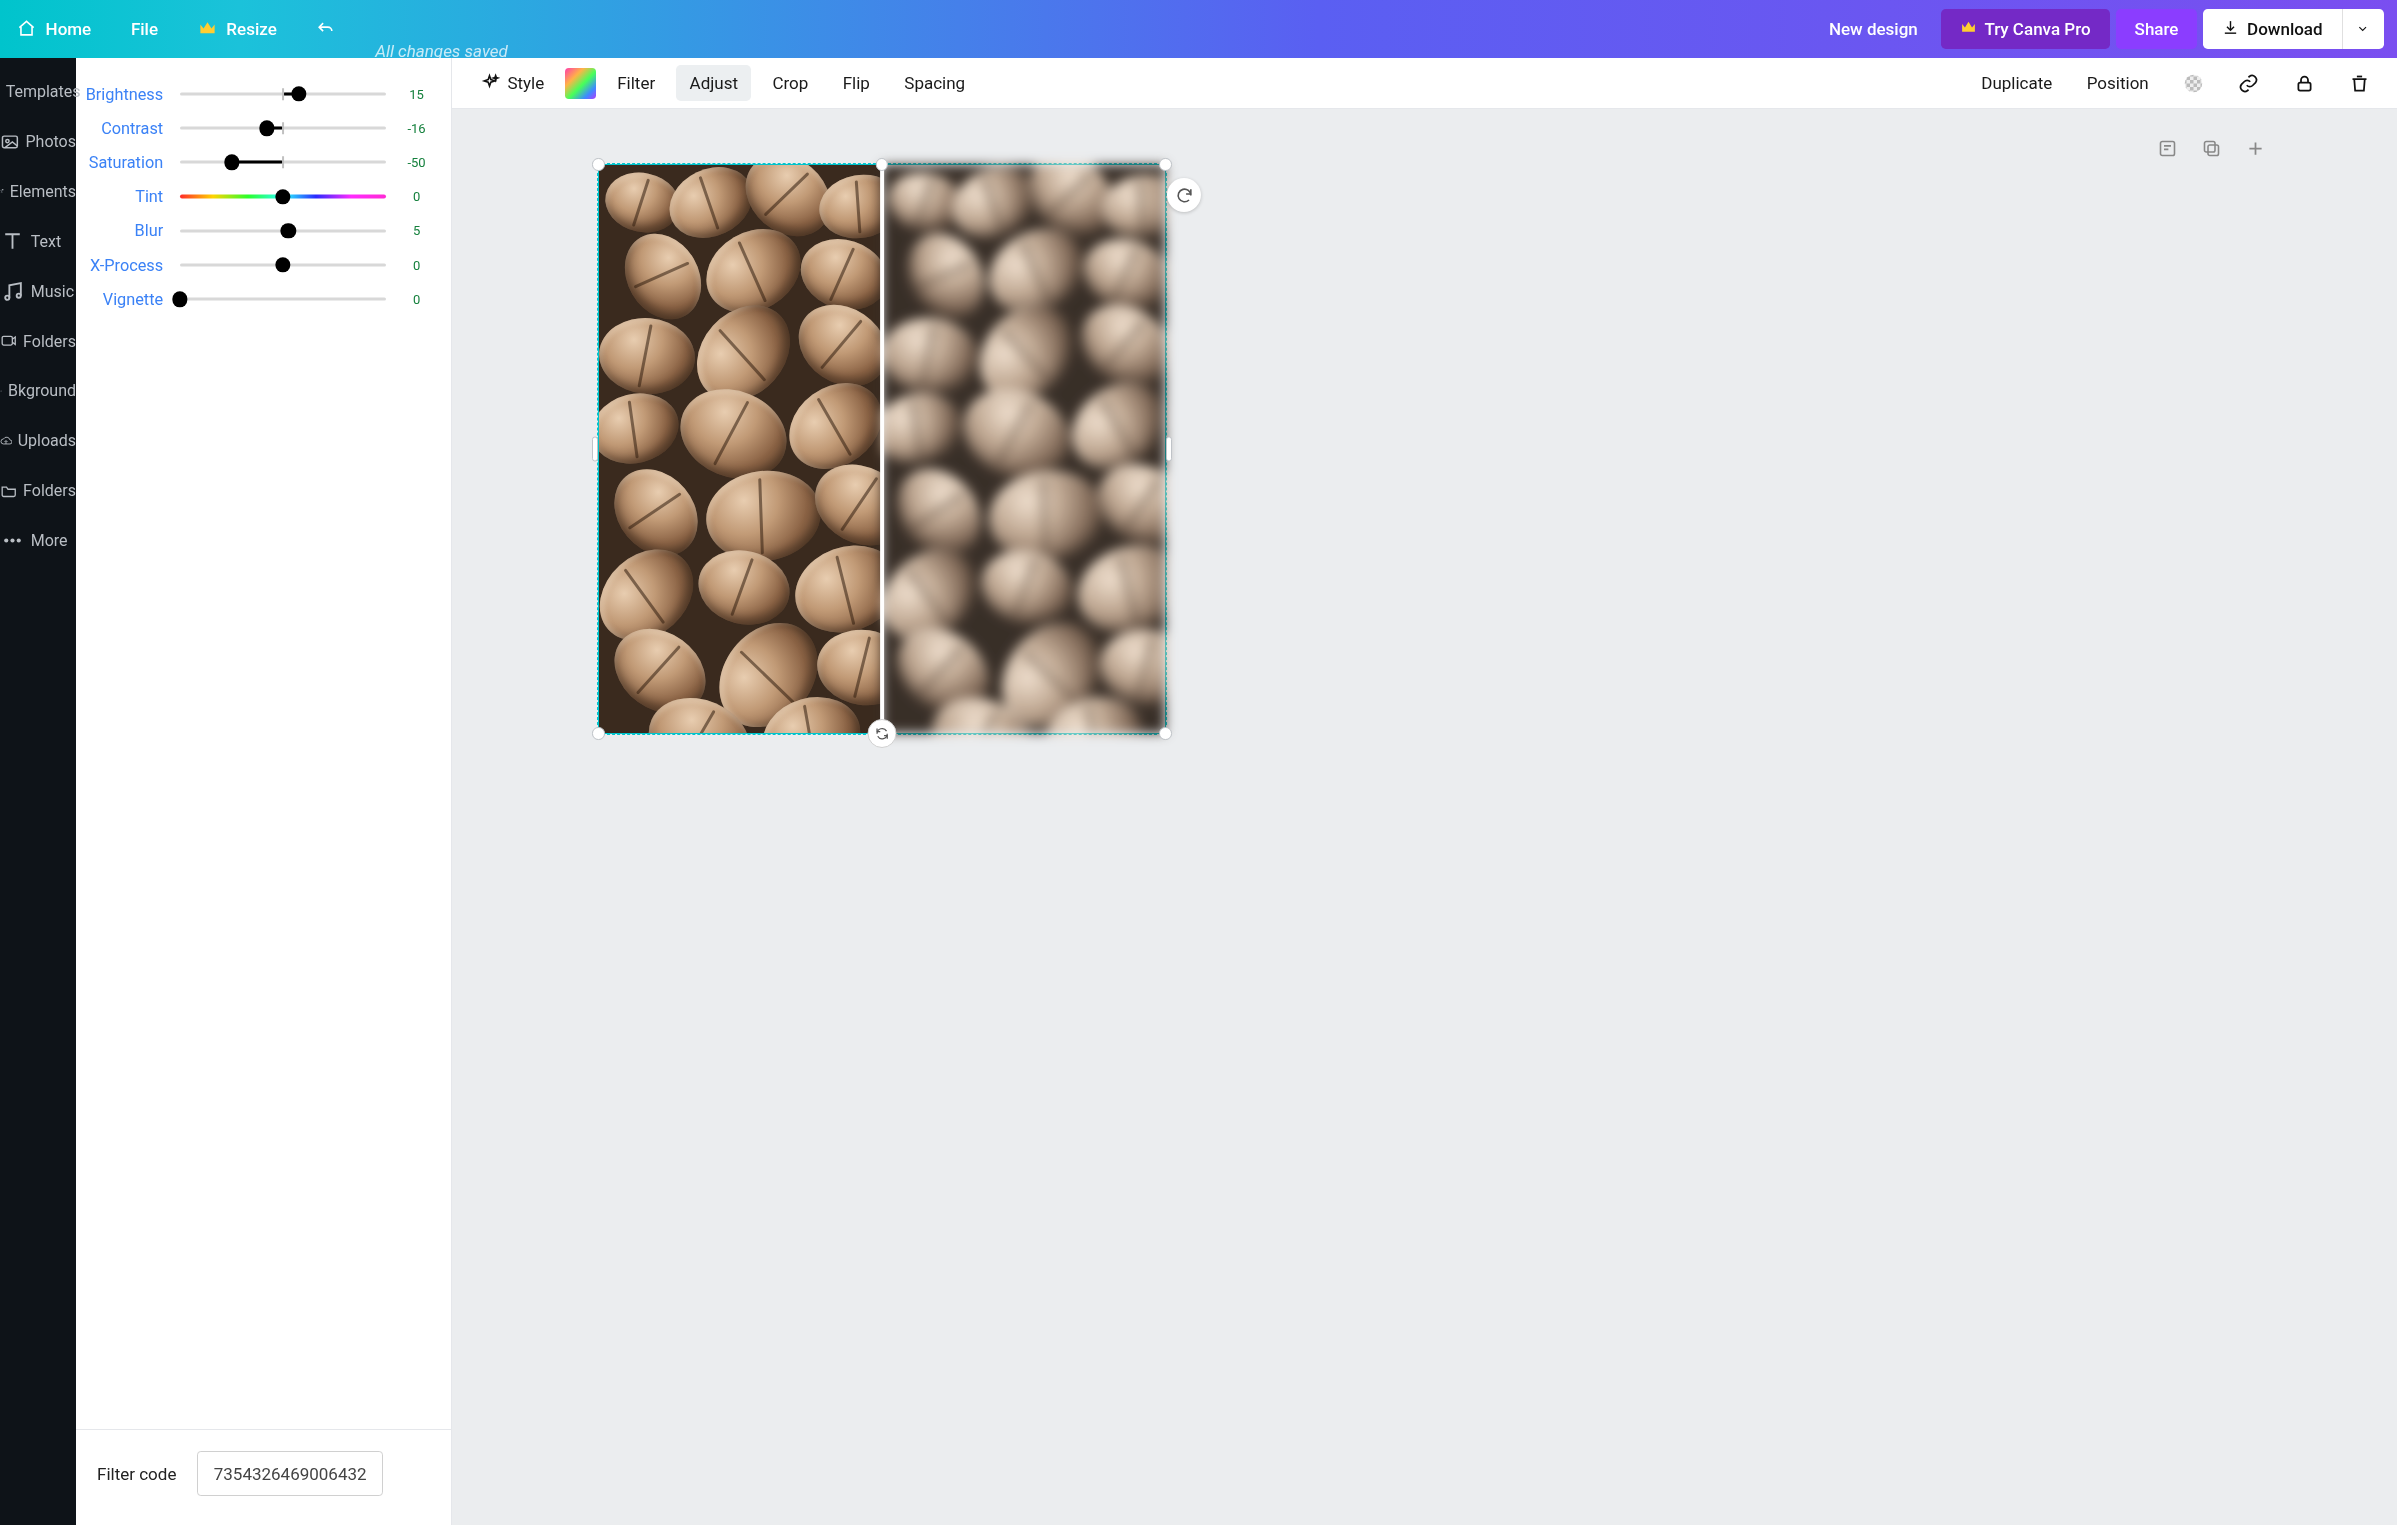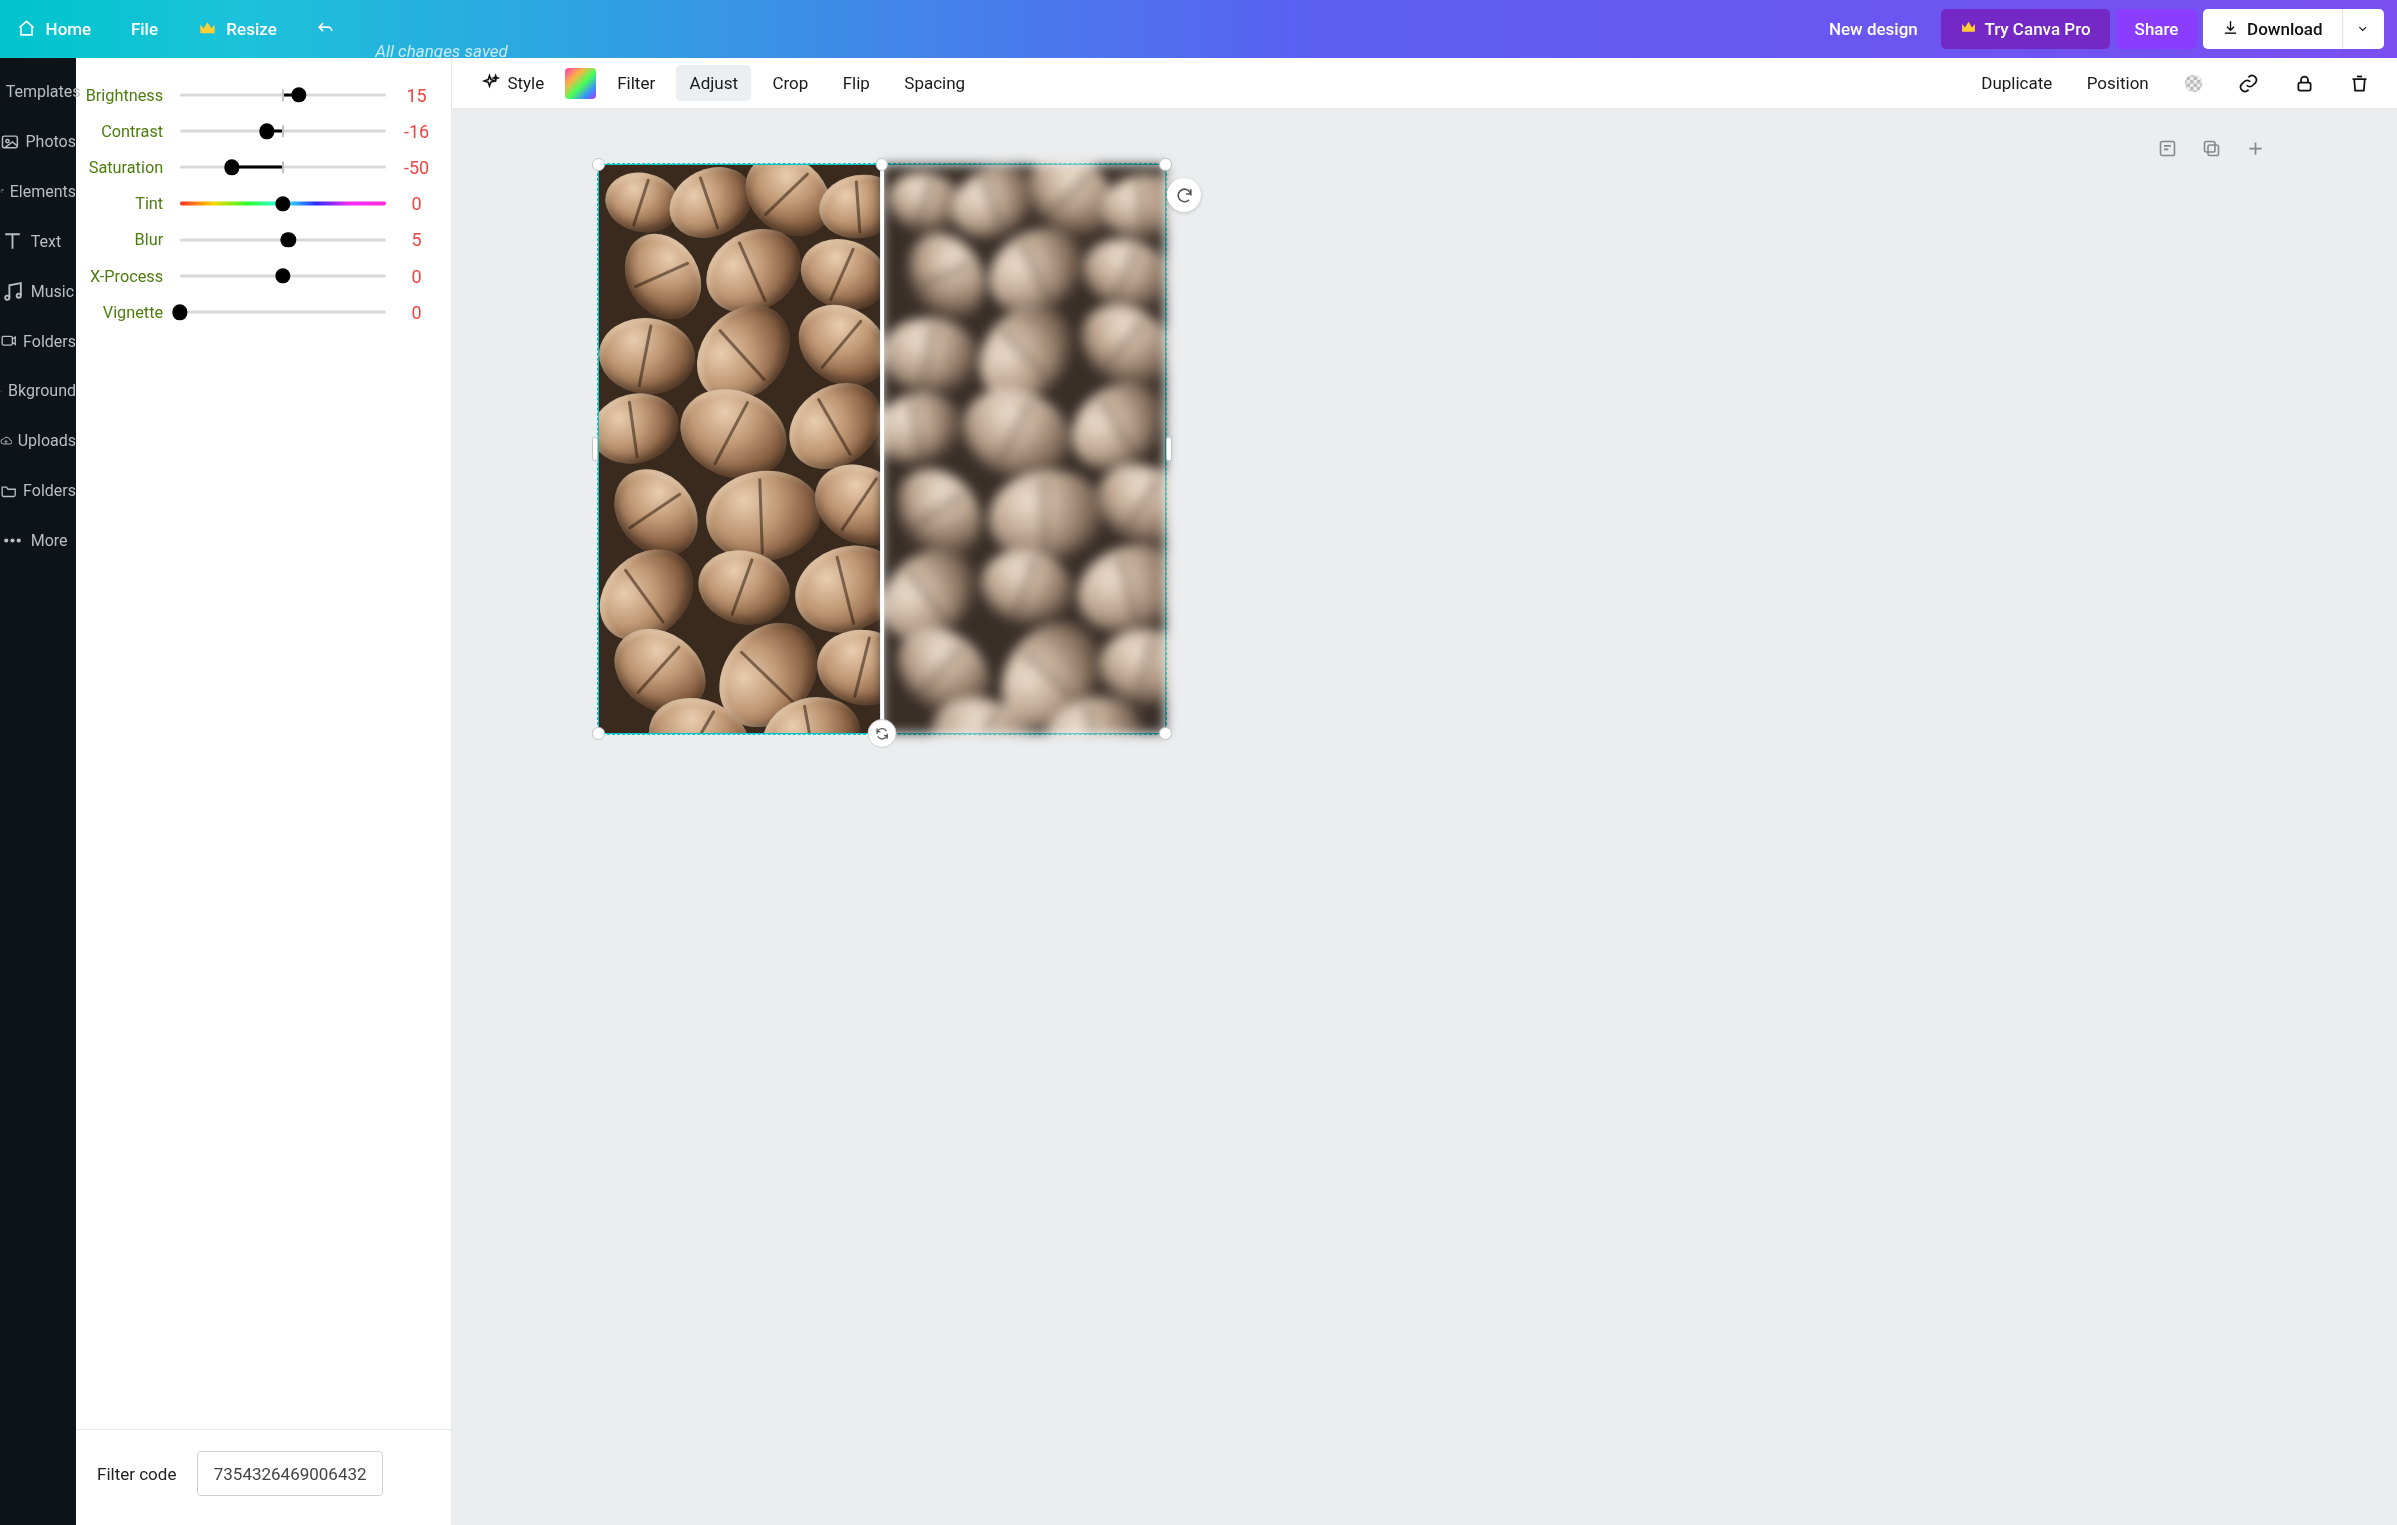--- a/index.html
+++ b/index.html
@@ -44,29 +44,29 @@
   
   .panel {
     position: fixed; top: var(--topbar-h); left: var(--leftnav-w); bottom: 0; width: var(--panel-w);
     background: #fff; border-right: 1px solid #e5e7eb; display: flex; flex-direction: column; z-index: 30;
   }
   .panel-head { display: flex; justify-content: space-between; align-items: center; padding: 13.4px 21px; border-bottom: 1px solid #e5e7eb; }
   .panel-head .title { font-size: 20px; font-weight: 500; color: #1a1a1a; }
   .panel-head .reset { color: #00c4cc; font-size: 17px; font-weight: 500; cursor: pointer; }
   .panel-body { flex: 1; overflow-y: auto; padding: 19px 21px 9.6px 0; }
   .slider-row { display: flex; align-items: center; gap: 17px; padding: 7.6px 0; }
-  .slider-row .label { width: 143px; text-align: right; font-size: 16.3px; color: #4d7c0f; }
+  .slider-row .label { width: 143px; text-align: right; font-size: 16.3px; color: #3b82f6; }
   .slider-wrap { position: relative; flex: 0 0 206px; height: 19px; }
   .track { position: absolute; top: 50%; left: 0; right: 0; height: 2.9px; transform: translateY(-50%); border-radius: 1.9px; background: #d8d8d8; }
   .fill  { position: absolute; top: 50%; left: 0; height: 2.9px; transform: translateY(-50%); border-radius: 1.9px; background: #000; }
   .tick  { position: absolute; top: 50%; width: 1.9px; height: 11.5px; background: #c0c0c0; transform: translate(-50%, -50%); }
   .thumb { position: absolute; top: 50%; width: 15.3px; height: 15.3px; background: #000; border-radius: 50%; transform: translate(-50%, -50%); cursor: pointer; }
   .tint-track { position: absolute; top: 50%; left: 0; right: 0; height: 4.8px; transform: translateY(-50%); border-radius: 2.9px;
     background: linear-gradient(90deg, #ff2a2a, #ffd400 16%, #2aff2a 33%, #2affff 50%, #2a2aff 66%, #ff2aff 83%, #ff2ad4 100%); }
-  .val { width: 44px; text-align: center; font-size: 18px; color: #ef4444; }
+  .val { width: 44px; text-align: center; font-size: 13px; color: #15803d; }
   .panel-foot { border-top: 1px solid #e5e7eb; padding: 21px 21px 29px; display: flex; align-items: center; gap: 21px; }
   .panel-foot .fc-label { font-size: 17px; color: #222; }
   .panel-foot .fc-box { border: 1px solid #d0d0d0; border-radius: 3.8px; padding: 11.5px 15.3px; font-size: 17px; color: #444; min-width: 182px; }
 
   
   .canvas-area { position: fixed; top: var(--topbar-h); left: calc(var(--leftnav-w) + var(--panel-w)); right: 0; bottom: 0; background: #ebedef; }
   .toolbar { height: var(--toolbar-h); background: #fff; border-bottom: 1px solid #e5e7eb; display: flex; align-items: center; padding: 0 13.4px; gap: 7.6px; font-size: 17px; color: #1a1a1a; }
   .toolbar .tb-item { padding: 7.6px 13.4px; border-radius: 4.8px; cursor: pointer; display: flex; align-items: center; gap: 7.6px; }
   .toolbar .tb-item.active { background: #eceff1; }
   .toolbar .tb-sep { flex: 1; }

